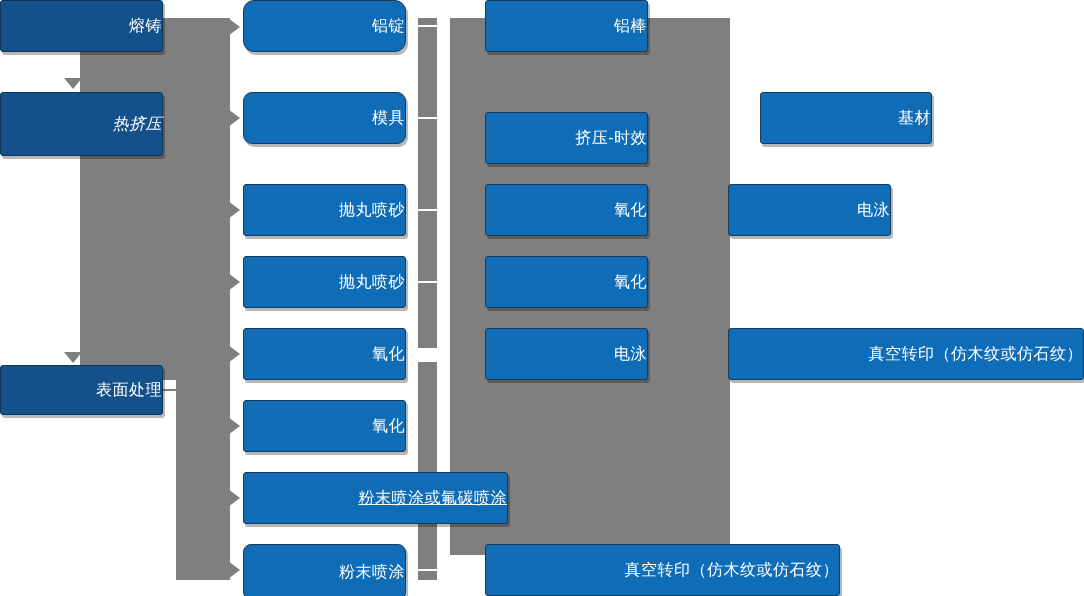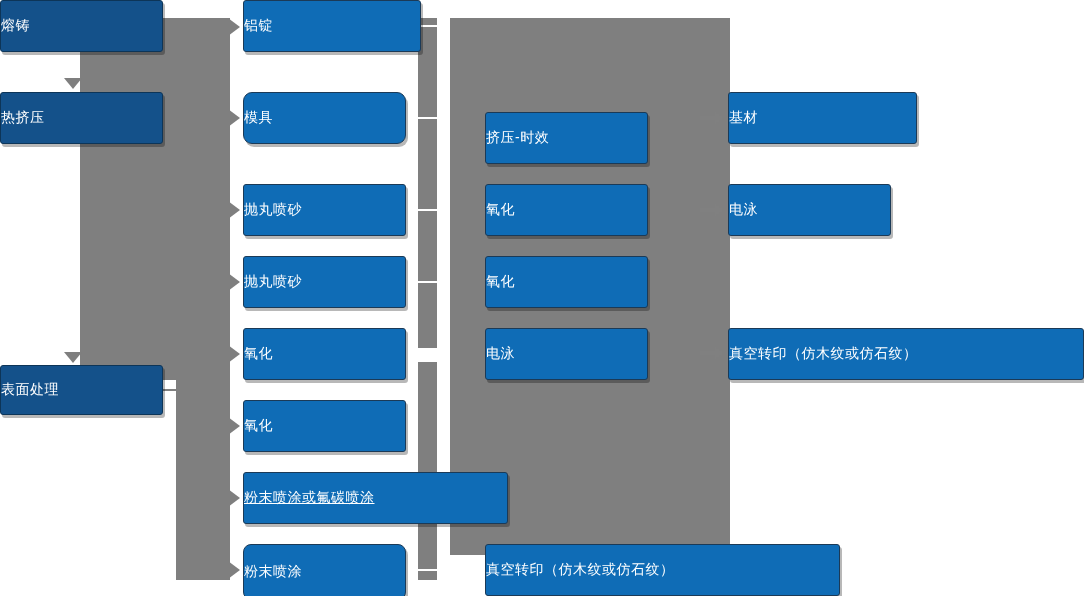--- a/index.html
+++ b/index.html
@@ -31,23 +31,23 @@
     border-bottom:6px solid transparent;border-left:9px solid #808080;}
 
   
   .tick{position:absolute;background:#ffffff;height:2px;}
   .stub{position:absolute;background:#808080;height:2px;}
 
   
   .node{
     position:absolute;
     box-sizing:border-box;
-    display:flex;align-items:center;justify-content:flex-start;
+    display:flex;align-items:center;justify-content:flex-end;
     color:#ffffff;
-    font-size:14px;
+    font-size:16px;
     letter-spacing:.5px;
     border:1px solid #17365D;
     border-radius:3px;
     box-shadow:2px 3px 0 rgba(0,0,0,.28);
     white-space:nowrap;
   }
   .dark{background:#14518A;border-color:#0D3558;}
   .light{background:#0F6CB6;border-color:#1B3A57;}
 </style>
 </head>
@@ -81,28 +81,28 @@
 
   <div class="band" style="left:450px;top:18px;width:280px;height:537px;"></div>
 
   <div class="arrow-sm" style="left:700px;top:116px;width:16px;"></div>
   <div class="arrow-sm" style="left:700px;top:208px;width:16px;"></div>
   <div class="arrow-sm" style="left:700px;top:351px;width:16px;"></div>
 
   <div class="node dark" style="left:0px;top:0px;width:163px;height:52px;">
     <span>熔铸</span>
   </div>
-  <div class="node dark" style="left:0px;top:92px;width:163px;height:52px;">
+  <div class="node dark" style="left:0px;top:92px;width:163px;height:64px;font-style:italic;">
     <span>热挤压</span>
   </div>
   <div class="node dark" style="left:0px;top:365px;width:163px;height:50px;">
     <span>表面处理</span>
   </div>
 
-  <div class="node light" style="left:243px;top:0px;width:178px;height:52px;">
+  <div class="node light" style="left:243px;top:0px;width:163px;height:52px;border-radius:11px;">
     <span>铝锭</span>
   </div>
   <div class="node light" style="left:243px;top:92px;width:163px;height:52px;border-radius:9px;">
     <span>模具</span>
   </div>
   <div class="node light" style="left:243px;top:184px;width:163px;height:52px;">
     <span>抛丸喷砂</span>
   </div>
   <div class="node light" style="left:243px;top:256px;width:163px;height:52px;">
     <span>抛丸喷砂</span>
@@ -113,37 +113,40 @@
   <div class="node light" style="left:243px;top:400px;width:163px;height:52px;">
     <span>氧化</span>
   </div>
   <div class="node light" style="left:243px;top:472px;width:265px;height:52px;text-decoration:underline;">
     <span>粉末喷涂或氟碳喷涂</span>
   </div>
   <div class="node light" style="left:243px;top:544px;width:163px;height:56px;border-radius:8px;">
     <span>粉末喷涂</span>
   </div>
 
+  <div class="node light" style="left:485px;top:0px;width:163px;height:52px;">
+    <span>铝棒</span>
+  </div>
   <div class="node light" style="left:485px;top:92px;width:163px;height:52px;margin-top:20px;">
     <span>挤压-时效</span>
   </div>
   <div class="node light" style="left:485px;top:184px;width:163px;height:52px;">
     <span>氧化</span>
   </div>
   <div class="node light" style="left:485px;top:256px;width:163px;height:52px;">
     <span>氧化</span>
   </div>
   <div class="node light" style="left:485px;top:328px;width:163px;height:52px;">
     <span>电泳</span>
   </div>
   <div class="node light" style="left:485px;top:544px;width:355px;height:52px;">
     <span>真空转印（仿木纹或仿石纹）</span>
   </div>
 
-  <div class="node light" style="left:728px;top:92px;width:189px;height:52px;">
+  <div class="node light" style="left:760px;top:92px;width:172px;height:52px;">
     <span>基材</span>
   </div>
   <div class="node light" style="left:728px;top:184px;width:163px;height:52px;">
     <span>电泳</span>
   </div>
   <div class="node light" style="left:728px;top:328px;width:356px;height:52px;">
     <span>真空转印（仿木纹或仿石纹）</span>
   </div>
 
 </div>

